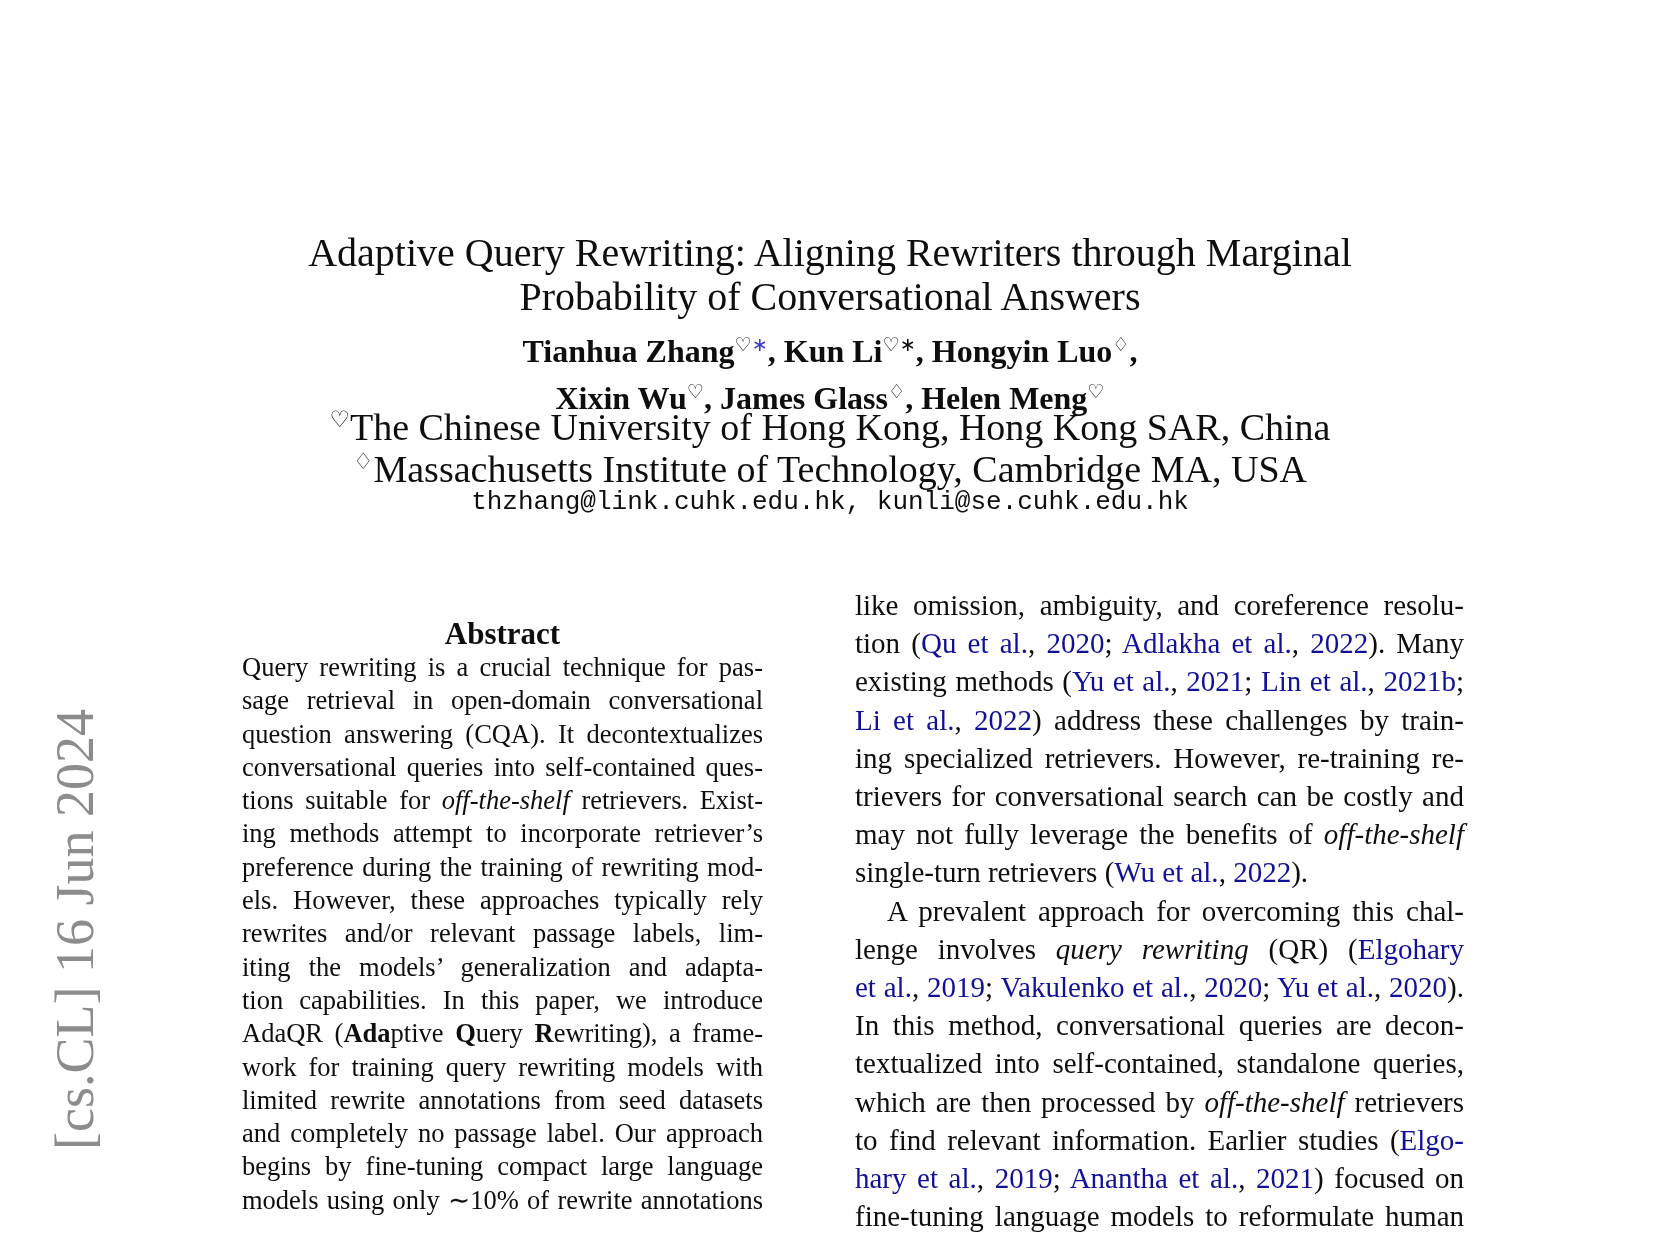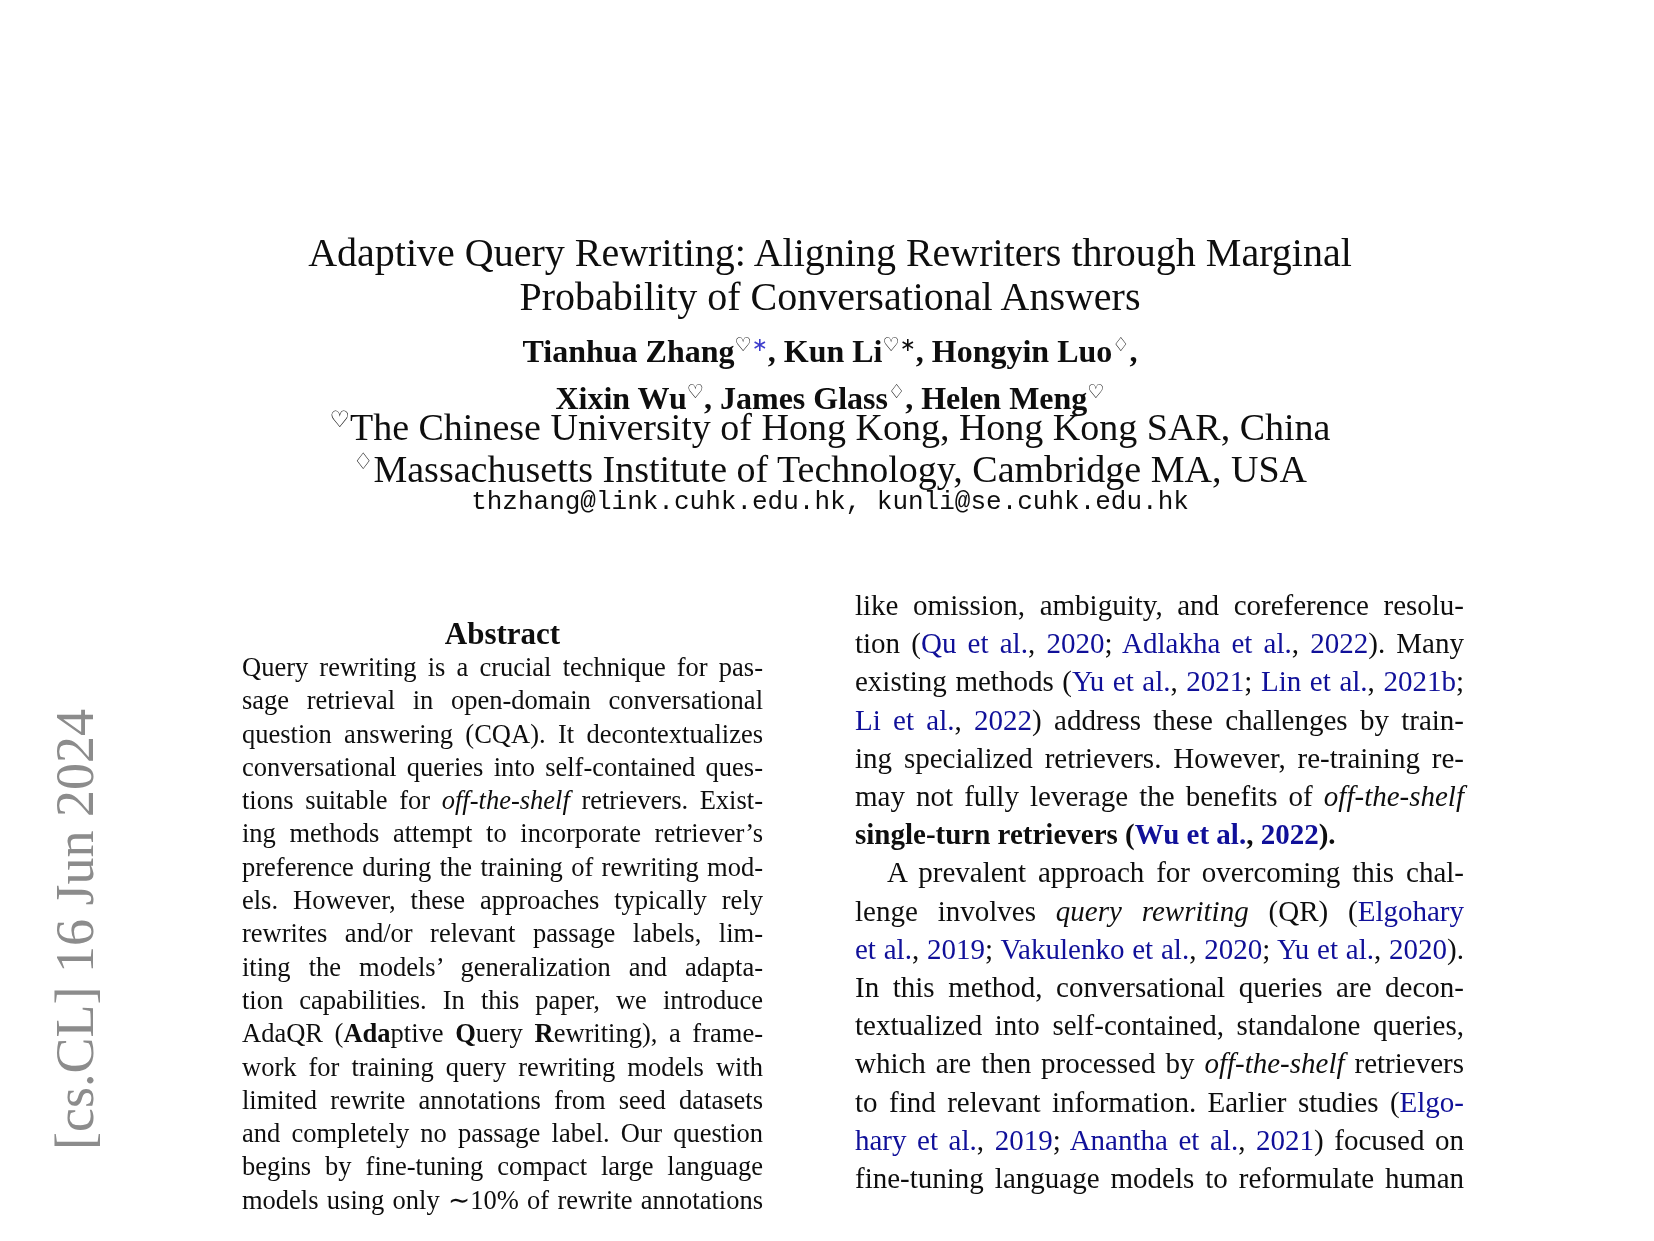--- a/index.html
+++ b/index.html
@@ -35,21 +35,21 @@
   }
   .abstract-body{
     position:absolute; left:242px; top:651px; width:521px;
     font-size:26.5px; line-height:33.3px;
   }
   .intro-body{
     position:absolute; left:855px; top:586px; width:609px;
     font-size:29px; line-height:38.2px;
   }
   .line{ text-align:justify; text-align-last:justify; }
-  .line.nj{ text-align-last:left;font-weight:bold; }
+  .line.nj{ text-align-last:left; }
   .line.ind{ text-indent:32px; }
   .center .line{ text-align:center; text-align-last:center; }
   .bold{ font-weight:bold;margin-top:20px; }
   .italic{ font-style:italic; }
   .cite{ color:var(--cite,#101099); }
   .star{ color:var(--star,#3d3dcc); }
   .sup{ font-size:60%; position:relative; top:-0.55em; font-weight:normal; }
 </style>
 </head>
 <body>
@@ -85,31 +85,32 @@
       <div class="line"><span>tions suitable for </span><span class="italic">off-the-shelf</span><span> retrievers. Exist-</span></div>
       <div class="line"><span>ing methods attempt to incorporate retriever’s</span></div>
       <div class="line"><span>preference during the training of rewriting mod-</span></div>
       <div class="line"><span>els. However, these approaches typically rely</span></div>
       <div class="line"><span>rewrites and/or relevant passage labels, lim-</span></div>
       <div class="line"><span>iting the models’ generalization and adapta-</span></div>
       <div class="line"><span>tion capabilities. In this paper, we introduce</span></div>
       <div class="line"><span>AdaQR (</span><span class="bold">Ada</span><span>ptive </span><span class="bold">Q</span><span>uery </span><span class="bold">R</span><span>ewriting), a frame-</span></div>
       <div class="line"><span>work for training query rewriting models with</span></div>
       <div class="line"><span>limited rewrite annotations from seed datasets</span></div>
-      <div class="line"><span>and completely no passage label. Our question</span></div>
+      <div class="line"><span>and completely no passage label. Our approach</span></div>
       <div class="line"><span>begins by fine-tuning compact large language</span></div>
       <div class="line"><span>models using only ∼10% of rewrite annotations</span></div>
     </div>
 
   <div class="intro-body">
       <div class="line"><span>like omission, ambiguity, and coreference resolu-</span></div>
       <div class="line"><span>tion (</span><span class="cite">Qu et al.</span><span>, </span><span class="cite">2020</span><span>; </span><span class="cite">Adlakha et al.</span><span>, </span><span class="cite">2022</span><span>). Many</span></div>
       <div class="line"><span>existing methods (</span><span class="cite">Yu et al.</span><span>, </span><span class="cite">2021</span><span>; </span><span class="cite">Lin et al.</span><span>, </span><span class="cite">2021b</span><span>;</span></div>
       <div class="line"><span class="cite">Li et al.</span><span>, </span><span class="cite">2022</span><span>) address these challenges by train-</span></div>
       <div class="line"><span>ing specialized retrievers. However, re-training re-</span></div>
+      <div class="line"><span>trievers for conversational search can be costly and</span></div>
       <div class="line"><span>may not fully leverage the benefits of </span><span class="italic">off-the-shelf</span></div>
       <div class="line nj"><span>single-turn retrievers (</span><span class="cite">Wu et al.</span><span>, </span><span class="cite">2022</span><span>).</span></div>
       <div class="line ind"><span>A prevalent approach for overcoming this chal-</span></div>
       <div class="line"><span>lenge involves </span><span class="italic">query rewriting</span><span> (QR) (</span><span class="cite">Elgohary</span></div>
       <div class="line"><span class="cite">et al.</span><span>, </span><span class="cite">2019</span><span>; </span><span class="cite">Vakulenko et al.</span><span>, </span><span class="cite">2020</span><span>; </span><span class="cite">Yu et al.</span><span>, </span><span class="cite">2020</span><span>).</span></div>
       <div class="line"><span>In this method, conversational queries are decon-</span></div>
       <div class="line"><span>textualized into self-contained, standalone queries,</span></div>
       <div class="line"><span>which are then processed by </span><span class="italic">off-the-shelf</span><span> retrievers</span></div>
       <div class="line"><span>to find relevant information. Earlier studies (</span><span class="cite">Elgo-</span></div>
       <div class="line"><span class="cite">hary et al.</span><span>, </span><span class="cite">2019</span><span>; </span><span class="cite">Anantha et al.</span><span>, </span><span class="cite">2021</span><span>) focused on</span></div>

